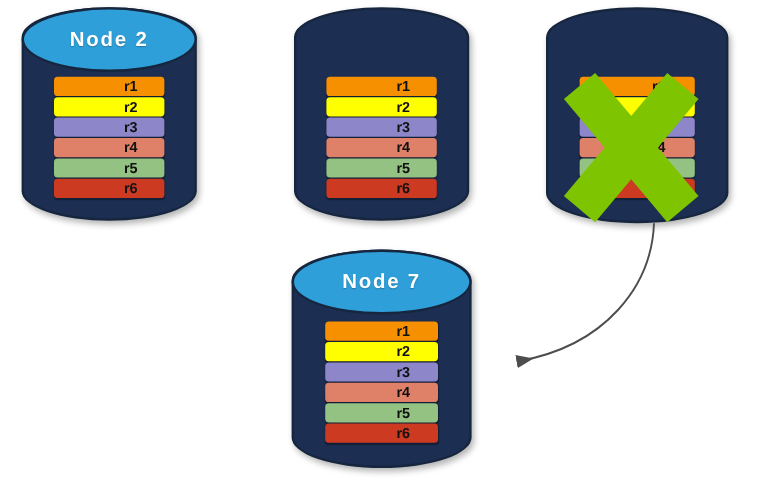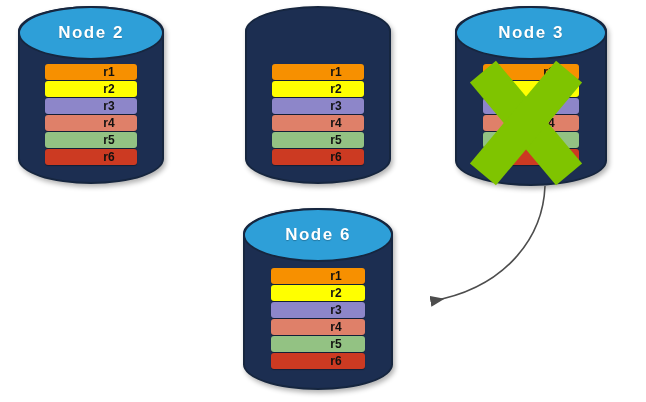--- a/index.html
+++ b/index.html
@@ -161,23 +161,20 @@
         <span class="row-label">r5</span>
       </div>
       <div class="row-bar" style="background:#cc3a22;">
         <span class="row-label">r6</span>
       </div>
     </div>
   </div>
 
   <div class="node" style="left:455px; top:6px; width:152px; height:180px;">
     <div class="node-body"></div>
-    <div class="node-top">
-      <span class="node-title">Node  3</span>
-    </div>
     <div class="rows" style="top:58px; left:28px; right:28px;">
       <div class="row-bar" style="background:#f79000;">
         <span class="row-label">r1</span>
       </div>
       <div class="row-bar" style="background:#ffff00;">
         <span class="row-label">r2</span>
       </div>
       <div class="row-bar" style="background:#8d86c9;">
         <span class="row-label">r3</span>
       </div>
@@ -194,21 +191,21 @@
 
     <div class="cross" style="left:-5px; top:46px; width:152px; height:142px;">
       <div class="cross-bar a"></div>
       <div class="cross-bar b"></div>
     </div>
   </div>
 
   <div class="node" style="left:243px; top:208px; width:150px; height:182px;">
     <div class="node-body"></div>
     <div class="node-top">
-      <span class="node-title">Node  6</span>
+      <span class="node-title">Node  7</span>
     </div>
     <div class="rows" style="top:60px; left:28px; right:28px;">
       <div class="row-bar" style="background:#f79000;">
         <span class="row-label">r1</span>
       </div>
       <div class="row-bar" style="background:#ffff00;">
         <span class="row-label">r2</span>
       </div>
       <div class="row-bar" style="background:#8d86c9;">
         <span class="row-label">r3</span>

